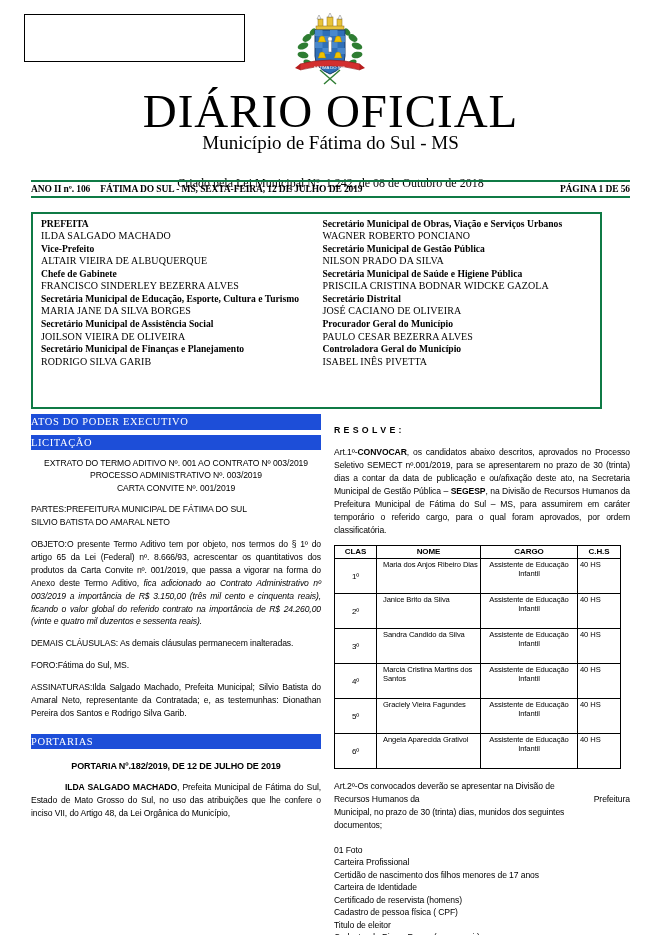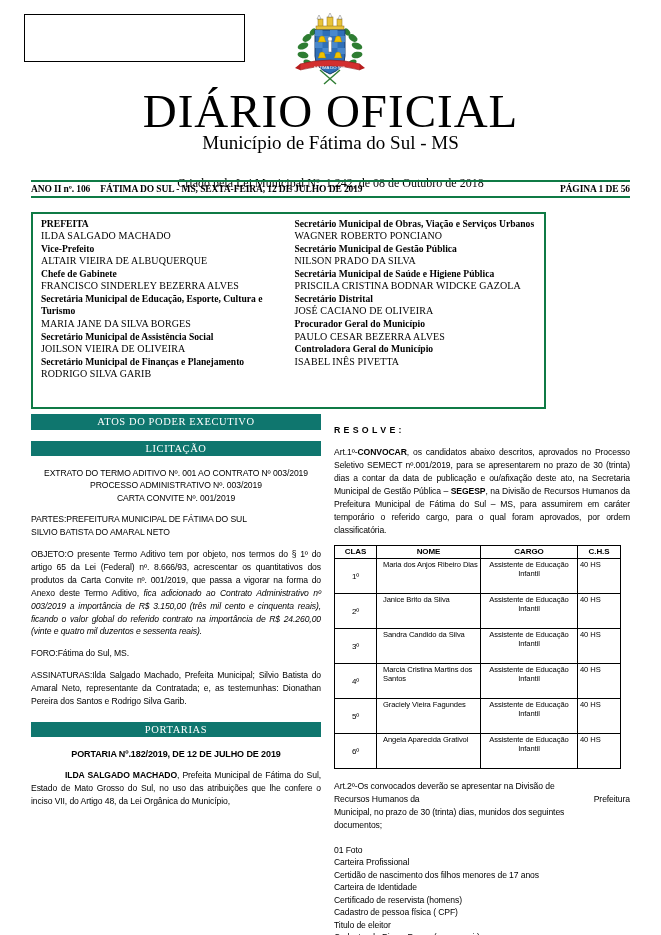--- a/index.html
+++ b/index.html
@@ -55,21 +55,21 @@
     font-size: 9.5px;
     font-weight: 700;
     letter-spacing: -0.1px;
   }
   .issue-left { display: flex; gap: 10px; }
   .issue-right { margin-left: auto; }
 
   
   .officials {
     position: absolute; left: 31px; top: 212px;
-    width: 515px; height: 197px;
+    width: 571px; height: 197px;
     border: 2px solid #0f7a45;
     display: flex;
     padding: 4px 0 0 0;
   }
   .officials-col { width: 50%; padding: 0 6px 0 8px; }
   .officials-col.right { padding-left: 6px; }
   .off-role {
     font-family: "Liberation Serif", serif;
     font-size: 9.6px; font-weight: 700;
     line-height: 1.28;
@@ -85,27 +85,27 @@
   .col-left {
     position: absolute; left: 31px; top: 414px;
     width: 290px;
   }
   .col-right {
     position: absolute; left: 334px; top: 424px;
     width: 296px;
   }
 
   .green-bar {
-    background: #0f766e; color: #fff;
-    text-align: center;
+    background: #1d4ed8; color: #fff;
+    text-align: left;
     font-family: "Liberation Serif", serif;
     font-size: 10.5px;
     letter-spacing: 0.6px;
     padding: 2px 0 2.5px;
-    margin-bottom: 11px;
+    margin-bottom: 5px;
   }
 
   .centered-block {
     text-align: center;
     font-size: 8.6px;
     line-height: 1.45;
     letter-spacing: -0.1px;
     margin-top: 7px;
   }
   .para {
@@ -297,20 +297,21 @@
 
     <div class="centered-block" style="white-space: pre-line;">EXTRATO DO TERMO ADITIVO Nº. 001 AO CONTRATO Nº 003/2019
 PROCESSO ADMINISTRATIVO Nº. 003/2019
 CARTA CONVITE Nº. 001/2019</div>
 
     <div class="para noindent" style="white-space: pre-line;">PARTES:PREFEITURA MUNICIPAL DE FÁTIMA DO SUL
 SILVIO BATISTA DO AMARAL NETO</div>
 
     <div class="para"><span>OBJETO:O presente Termo Aditivo tem por objeto, nos termos do § 1º do artigo 65 da Lei (Federal) nº. 8.666/93, acrescentar os quantitativos dos produtos da Carta Convite nº. 001/2019, que passa a vigorar na forma do Anexo deste Termo Aditivo,</span> <span class="italic">fica adicionado ao Contrato Administrativo nº 003/2019 a importância de R$ 3.150,00 (três mil cento e cinquenta reais), ficando o valor global do referido contrato na importância de R$ 24.260,00 (vinte e quatro mil duzentos e sessenta reais).</span></div>
 
+    <div class="para">DEMAIS CLÁUSULAS: As demais cláusulas permanecem inalteradas.</div>
 
 
     <div class="para">FORO:Fátima do Sul, MS.</div>
 
     <div class="para">ASSINATURAS:Ilda Salgado Machado, Prefeita Municipal; Silvio Batista do Amaral Neto, representante da Contratada; e, as testemunhas: Dionathan Pereira dos Santos e Rodrigo Silva Garib.</div>
 
     <div class="green-bar" style="margin-top:14px;font-family:Liberation Serif, serif;">PORTARIAS</div>
 
     <div class="portaria-title">PORTARIA Nº.182/2019, DE 12 DE JULHO DE 2019</div>
 

